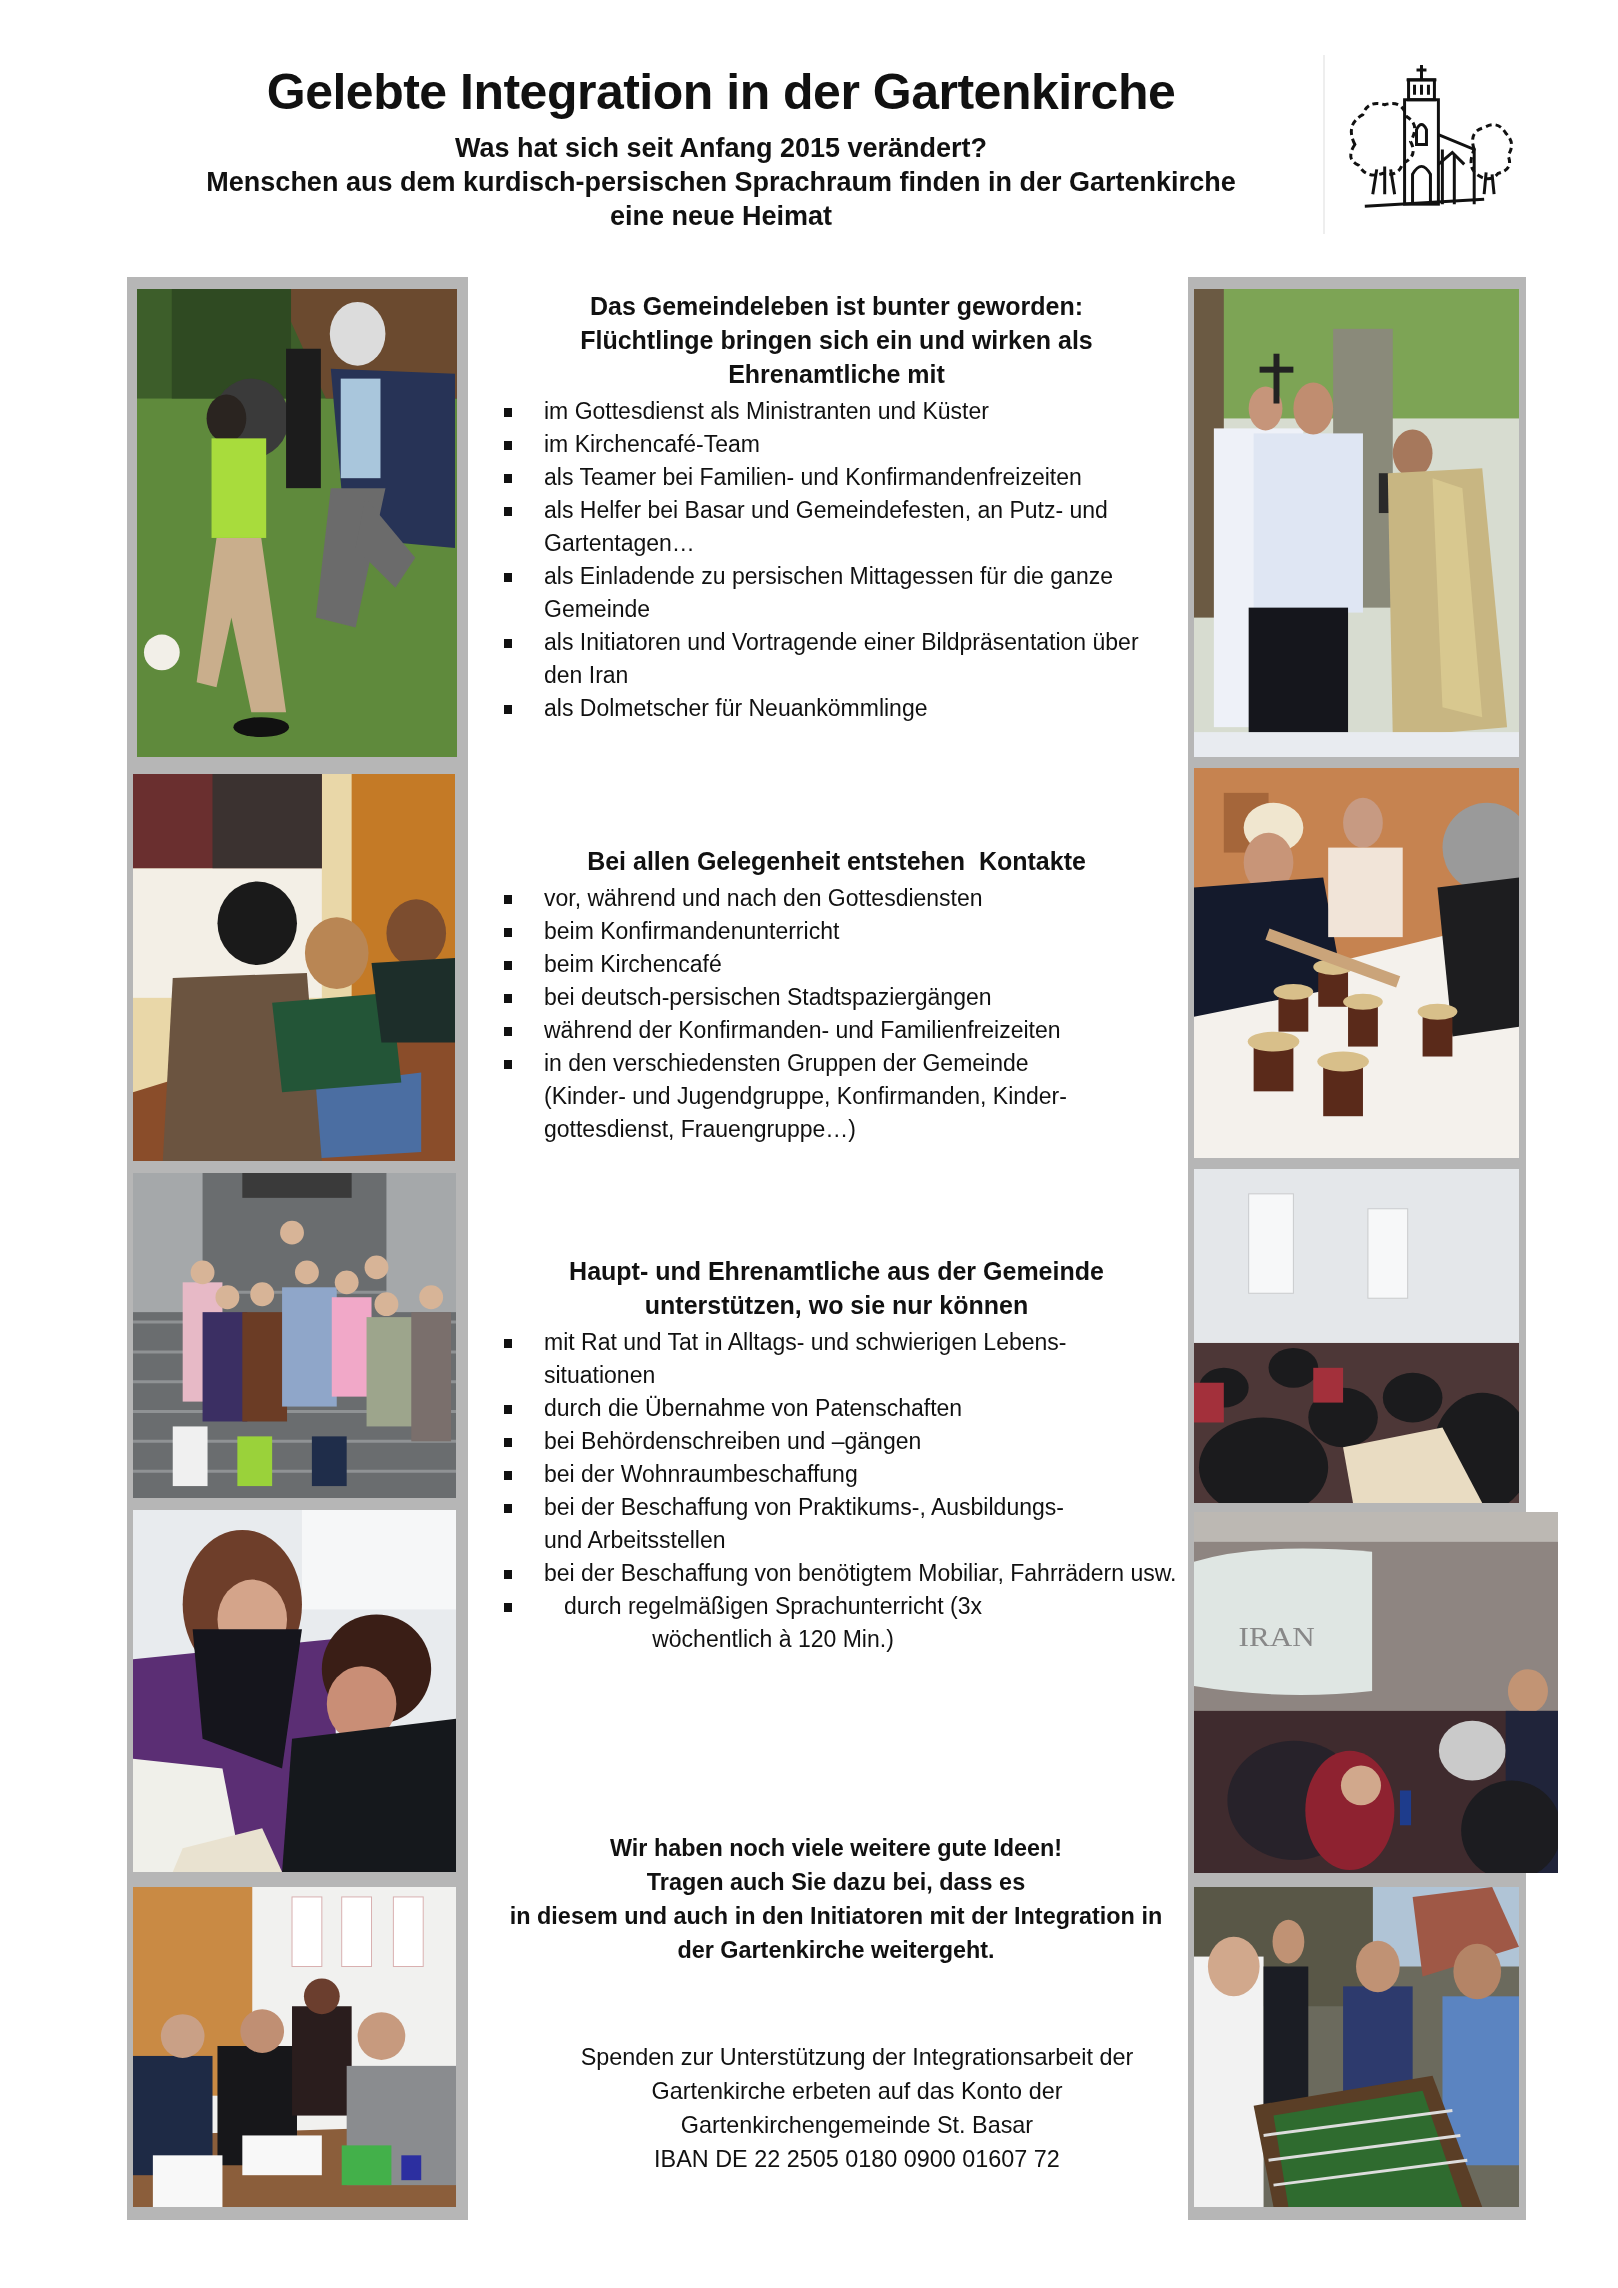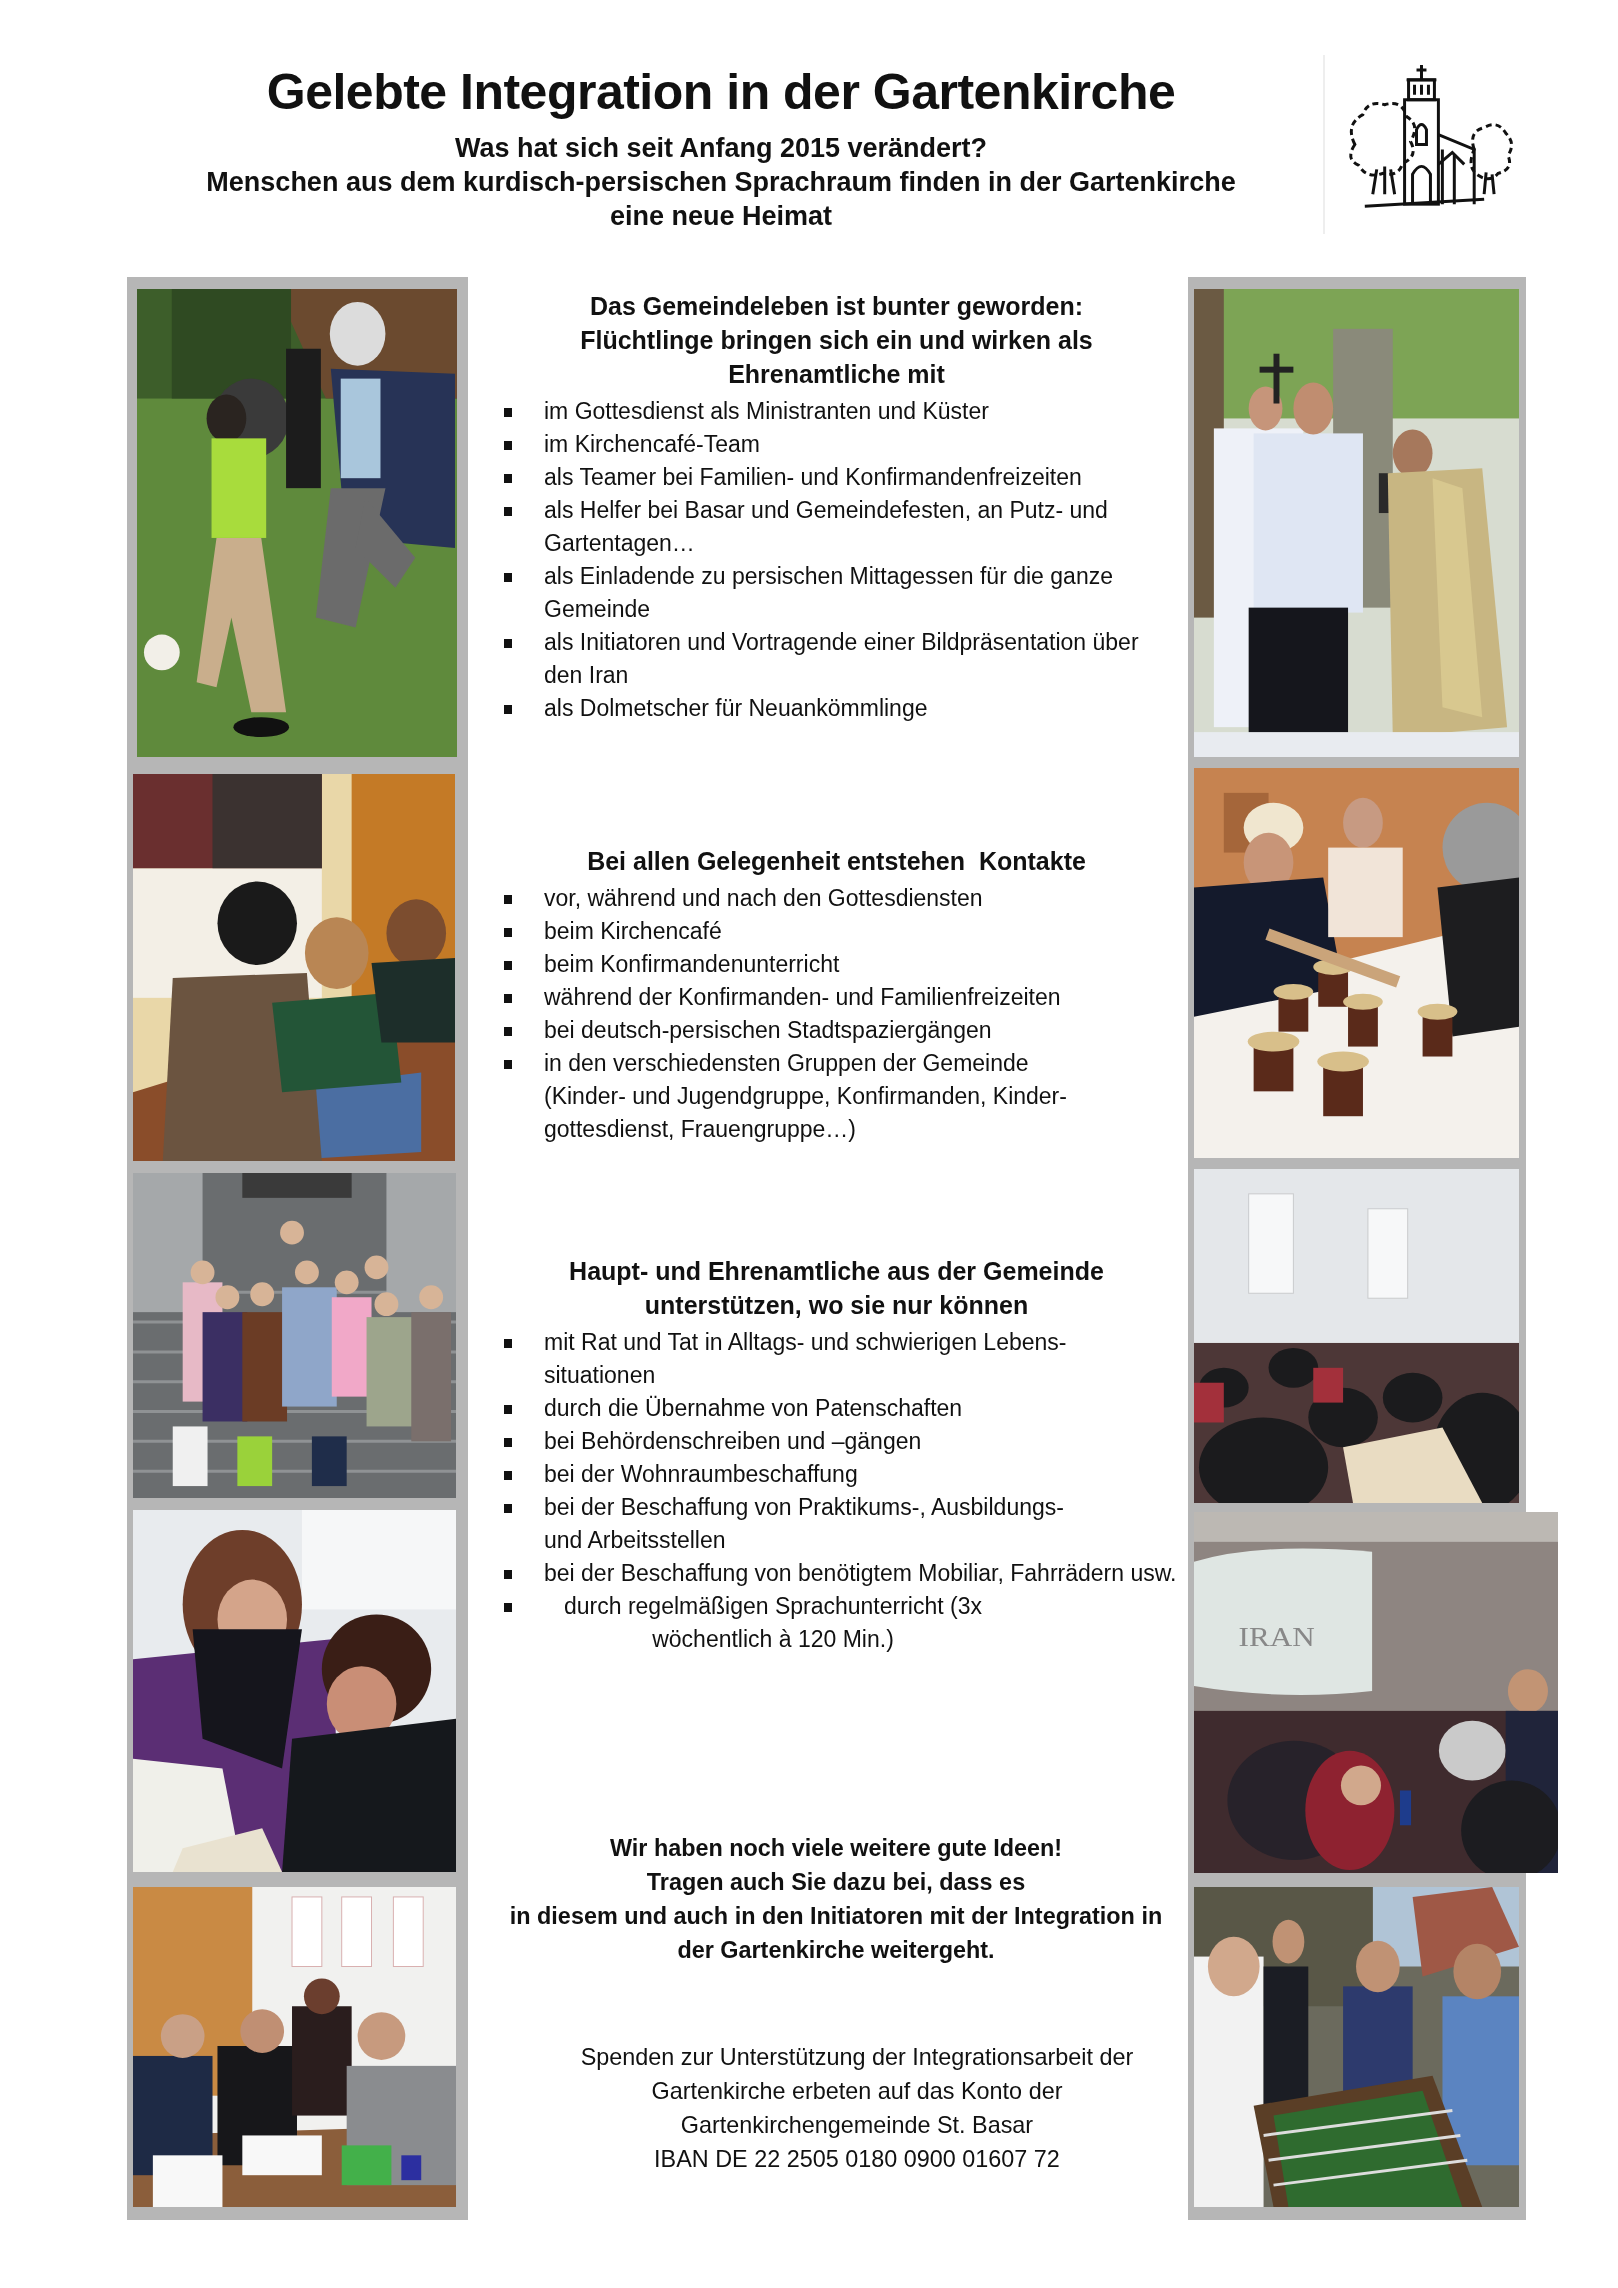--- a/index.html
+++ b/index.html
@@ -301,24 +301,24 @@
     <li>als Dolmetscher für Neuankömmlinge</li>
   </ul>
 </div>
 
 <div class="abs center" style="top:844px;">
   <div class="sec-head">
     <div style="white-space:pre;">Bei allen Gelegenheit entstehen  Kontakte</div>
   </div>
   <ul class="bul">
     <li>vor, während und nach den Gottesdiensten</li>
+    <li>beim Konfirmandenunterricht</li>
     <li>beim Kirchencafé</li>
-    <li>beim Konfirmandenunterricht</li>
+    <li>bei deutsch-persischen Stadtspaziergängen</li>
     <li>während der Konfirmanden- und Familienfreizeiten</li>
-    <li>bei deutsch-persischen Stadtspaziergängen</li>
     <li style="padding-right:80px;">in den verschiedensten Gruppen der Gemeinde (Kinder- und Jugendgruppe, Konfirmanden, Kinder-gottesdienst, Frauengruppe…)</li>
   </ul>
 </div>
 
 <div class="abs center" style="top:1254px;">
   <div class="sec-head">
     <div>Haupt- und Ehrenamtliche aus der Gemeinde</div>
     <div>unterstützen, wo sie nur können</div>
   </div>
   <ul class="bul">

